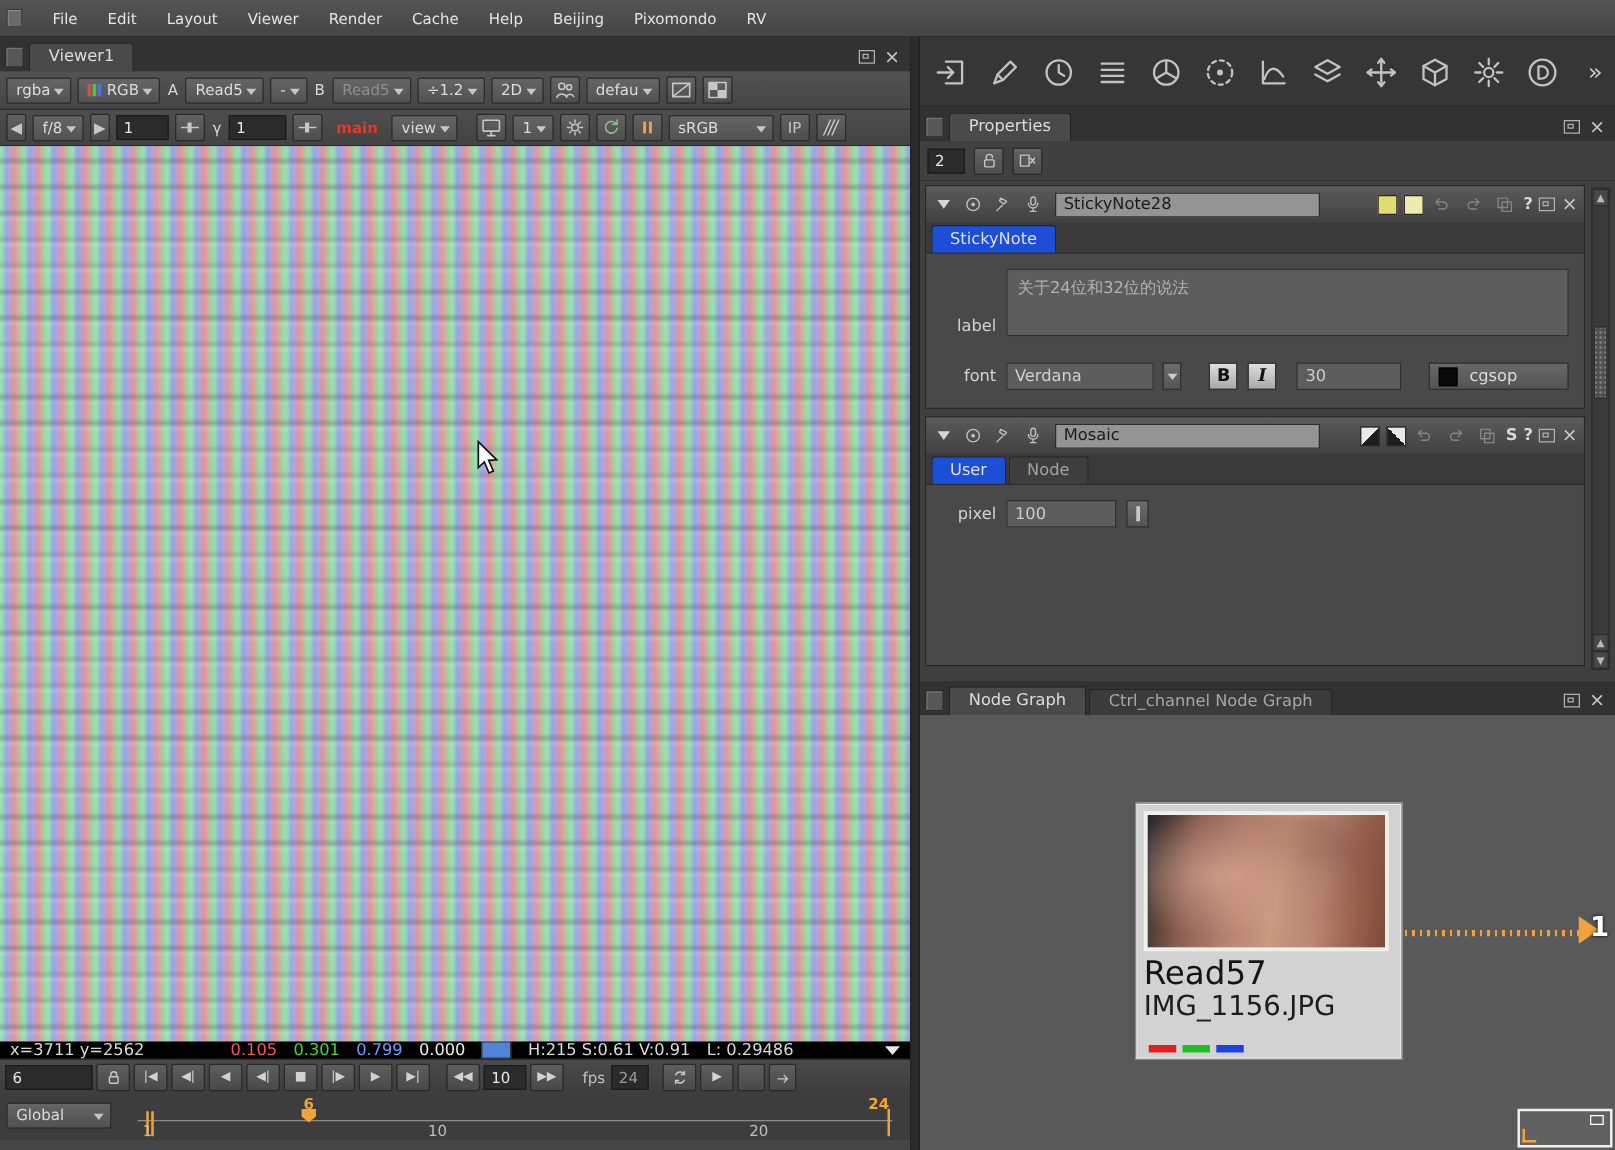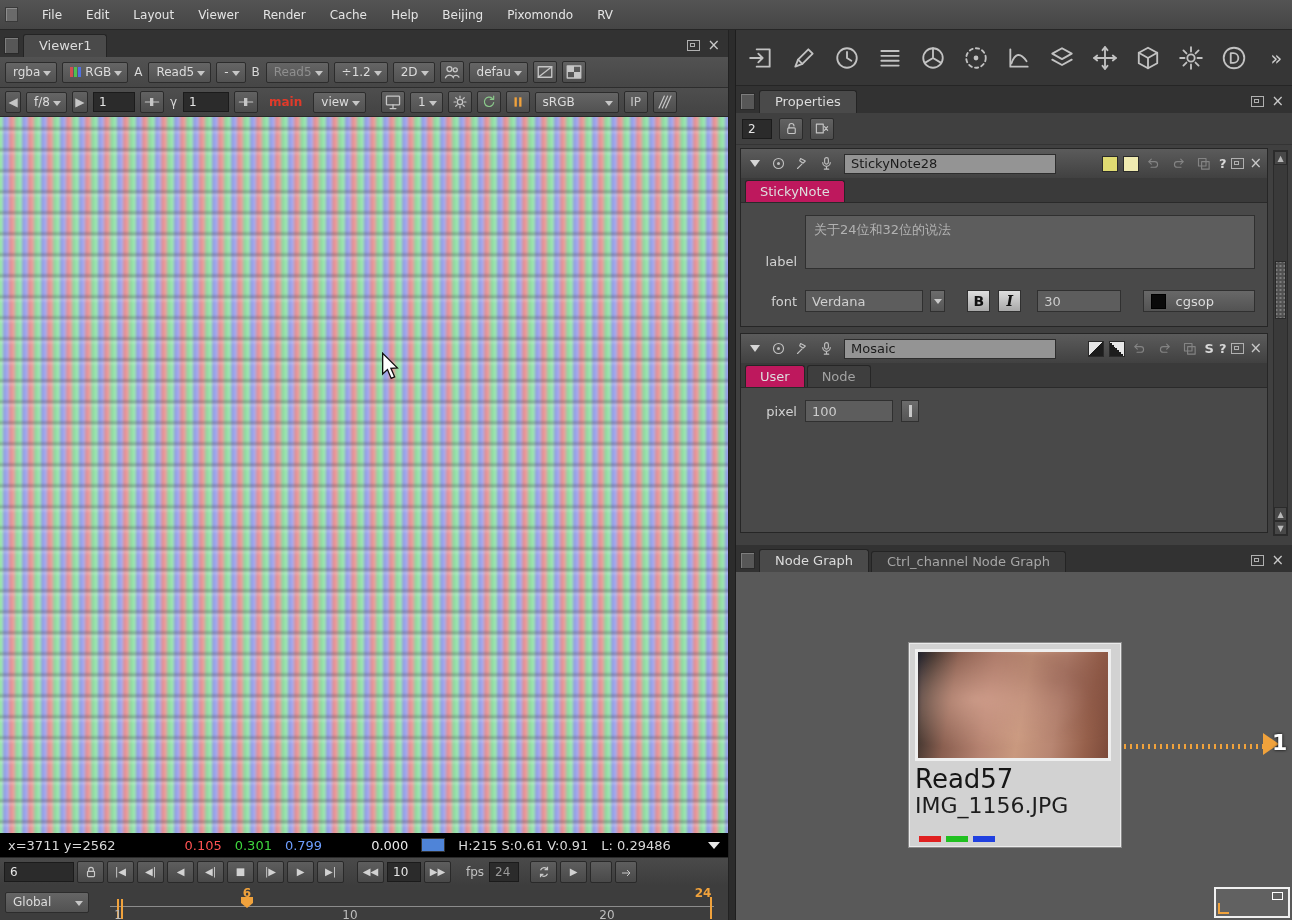--- a/index.html
+++ b/index.html
@@ -50,23 +50,23 @@
   .mainlbl { color:var(--main-red); font-weight:bold; padding:0 6px; }
 
   .vimage { flex:none; height:716px; position:relative; overflow:hidden; background:#9aa0a8; }
   .pixels { position:absolute; left:-10px; top:-10px; right:-10px; bottom:-10px;
     background:
       repeating-linear-gradient(180deg, rgba(25,25,35,0.42) 0px 2px, rgba(255,255,255,0.20) 2px 5px, rgba(255,255,255,0) 5px 21px),
       repeating-linear-gradient(90deg, #cd7e82 0px 3px, #da8c8c 3px 6px, #7bc48d 6px 10px, #8bd49c 10px 13px, #8087d0 13px 16px, #959bdf 16px 19px);
     filter: blur(1.5px) saturate(0.92) brightness(1.12); }
   .cursor { position:absolute; left:380px; top:235px; z-index:5; }
 
-  .vstatus { height:24px; background:#000; display:flex; align-items:center; padding:0 8px; font-size:13px;
+  .vstatus { height:14px; background:#000; display:flex; align-items:center; padding:0 8px; font-size:13px;
              color:#d8d8d8; gap:13px; flex:none; }
-  .val-r{color:var(--status-red);} .val-g{color:var(--status-green);} .val-b{color:var(--status-blue);} .val-a{color:#ececec;margin-left:36px;}
+  .val-r{color:var(--status-red);} .val-g{color:var(--status-green);} .val-b{color:var(--status-blue);} .val-a{color:#ececec;}
   .swatch { width:24px; height:14px; background:var(--swatch-blue); border:1px solid #333; flex:none; }
   .status-arrow { margin-left:auto; width:0; height:0; border-left:6px solid transparent; border-right:6px solid transparent;
                   border-top:7px solid #e8e8e8; }
 
   .vplayback { height:28px; background:linear-gradient(#4a4a4a,#3d3d3d); display:flex; align-items:center; gap:3px;
                padding:0 4px; flex:none; border-top:1px solid #2a2a2a; }
   .tbtn { height:22px; min-width:27px; background:linear-gradient(#5e5e5e,#494949); border:1px solid #292929;
           border-radius:2px; color:#d2d2d2; font-size:10px; display:flex; align-items:center; justify-content:center;
           padding:0 3px; white-space:nowrap; flex:none; }
   .fpslbl { color:#c2c2c2; padding:0 2px; }
@@ -105,21 +105,21 @@
   .np-ic.dim { color:#848484; }
   .np-name { width:212px; height:20px; background:#949494; border:1px solid #2d2d2d; color:#1b1b1b; font-size:13px;
              padding:0 6px; display:flex; align-items:center; margin-left:4px; }
   .np-right { margin-left:auto; display:flex; align-items:center; gap:5px; }
   .sw { width:16px; height:16px; border:1px solid #2a2a2a; flex:none; }
   .sw.y1 { background:var(--sticky-yellow-1); } .sw.y2 { background:var(--sticky-yellow-2); }
   .sw.c1 { background:linear-gradient(135deg,#e8e8e8 50%,#1d1d1d 50%); }
   .sw.c2 { background:linear-gradient(45deg,#1d1d1d 50%,#e8e8e8 50%); }
   .qtxt { color:#d8d8d8; font-size:13px; font-weight:bold; }
   .np-tabs { height:25px; background:#3a3a3a; display:flex; align-items:flex-end; padding-left:4px; border-bottom:1px solid #2a2a2a; }
-  .np-tab { height:22px; line-height:21px; padding:0 14px; background:#be185d; color:#dedede; border:1px solid #262626;
+  .np-tab { height:22px; line-height:21px; padding:0 14px; background:#1d4ed8; color:#dedede; border:1px solid #262626;
             border-bottom:none; border-radius:3px 3px 0 0; font-size:13px; margin-right:2px; }
   .np-tab.inactive { background:#3e3e3e; color:#a2a2a2; }
   .np-body { padding:12px 12px 14px 8px; background:#494949; }
   .frow { display:flex; align-items:flex-end; margin-bottom:21px; gap:8px; }
   .frow:last-child { margin-bottom:0; }
   .flabel { width:48px; text-align:right; color:#d2d2d2; font-size:13px; padding-top:3px; flex:none; }
   .ftext { flex:1; height:54px; background:#5d5d5d; border:1px solid #303030; color:#b2b2b2; font-size:13px; padding:5px 8px; }
   .fdd { width:128px; height:22px; background:#5d5d5d; border:1px solid #303030; color:#cfcfcf; font-size:13px;
          padding:0 6px; display:flex; align-items:center; }
   .fdd-btn { width:17px; height:22px; background:linear-gradient(#6c6c6c,#555); border:1px solid #303030;

